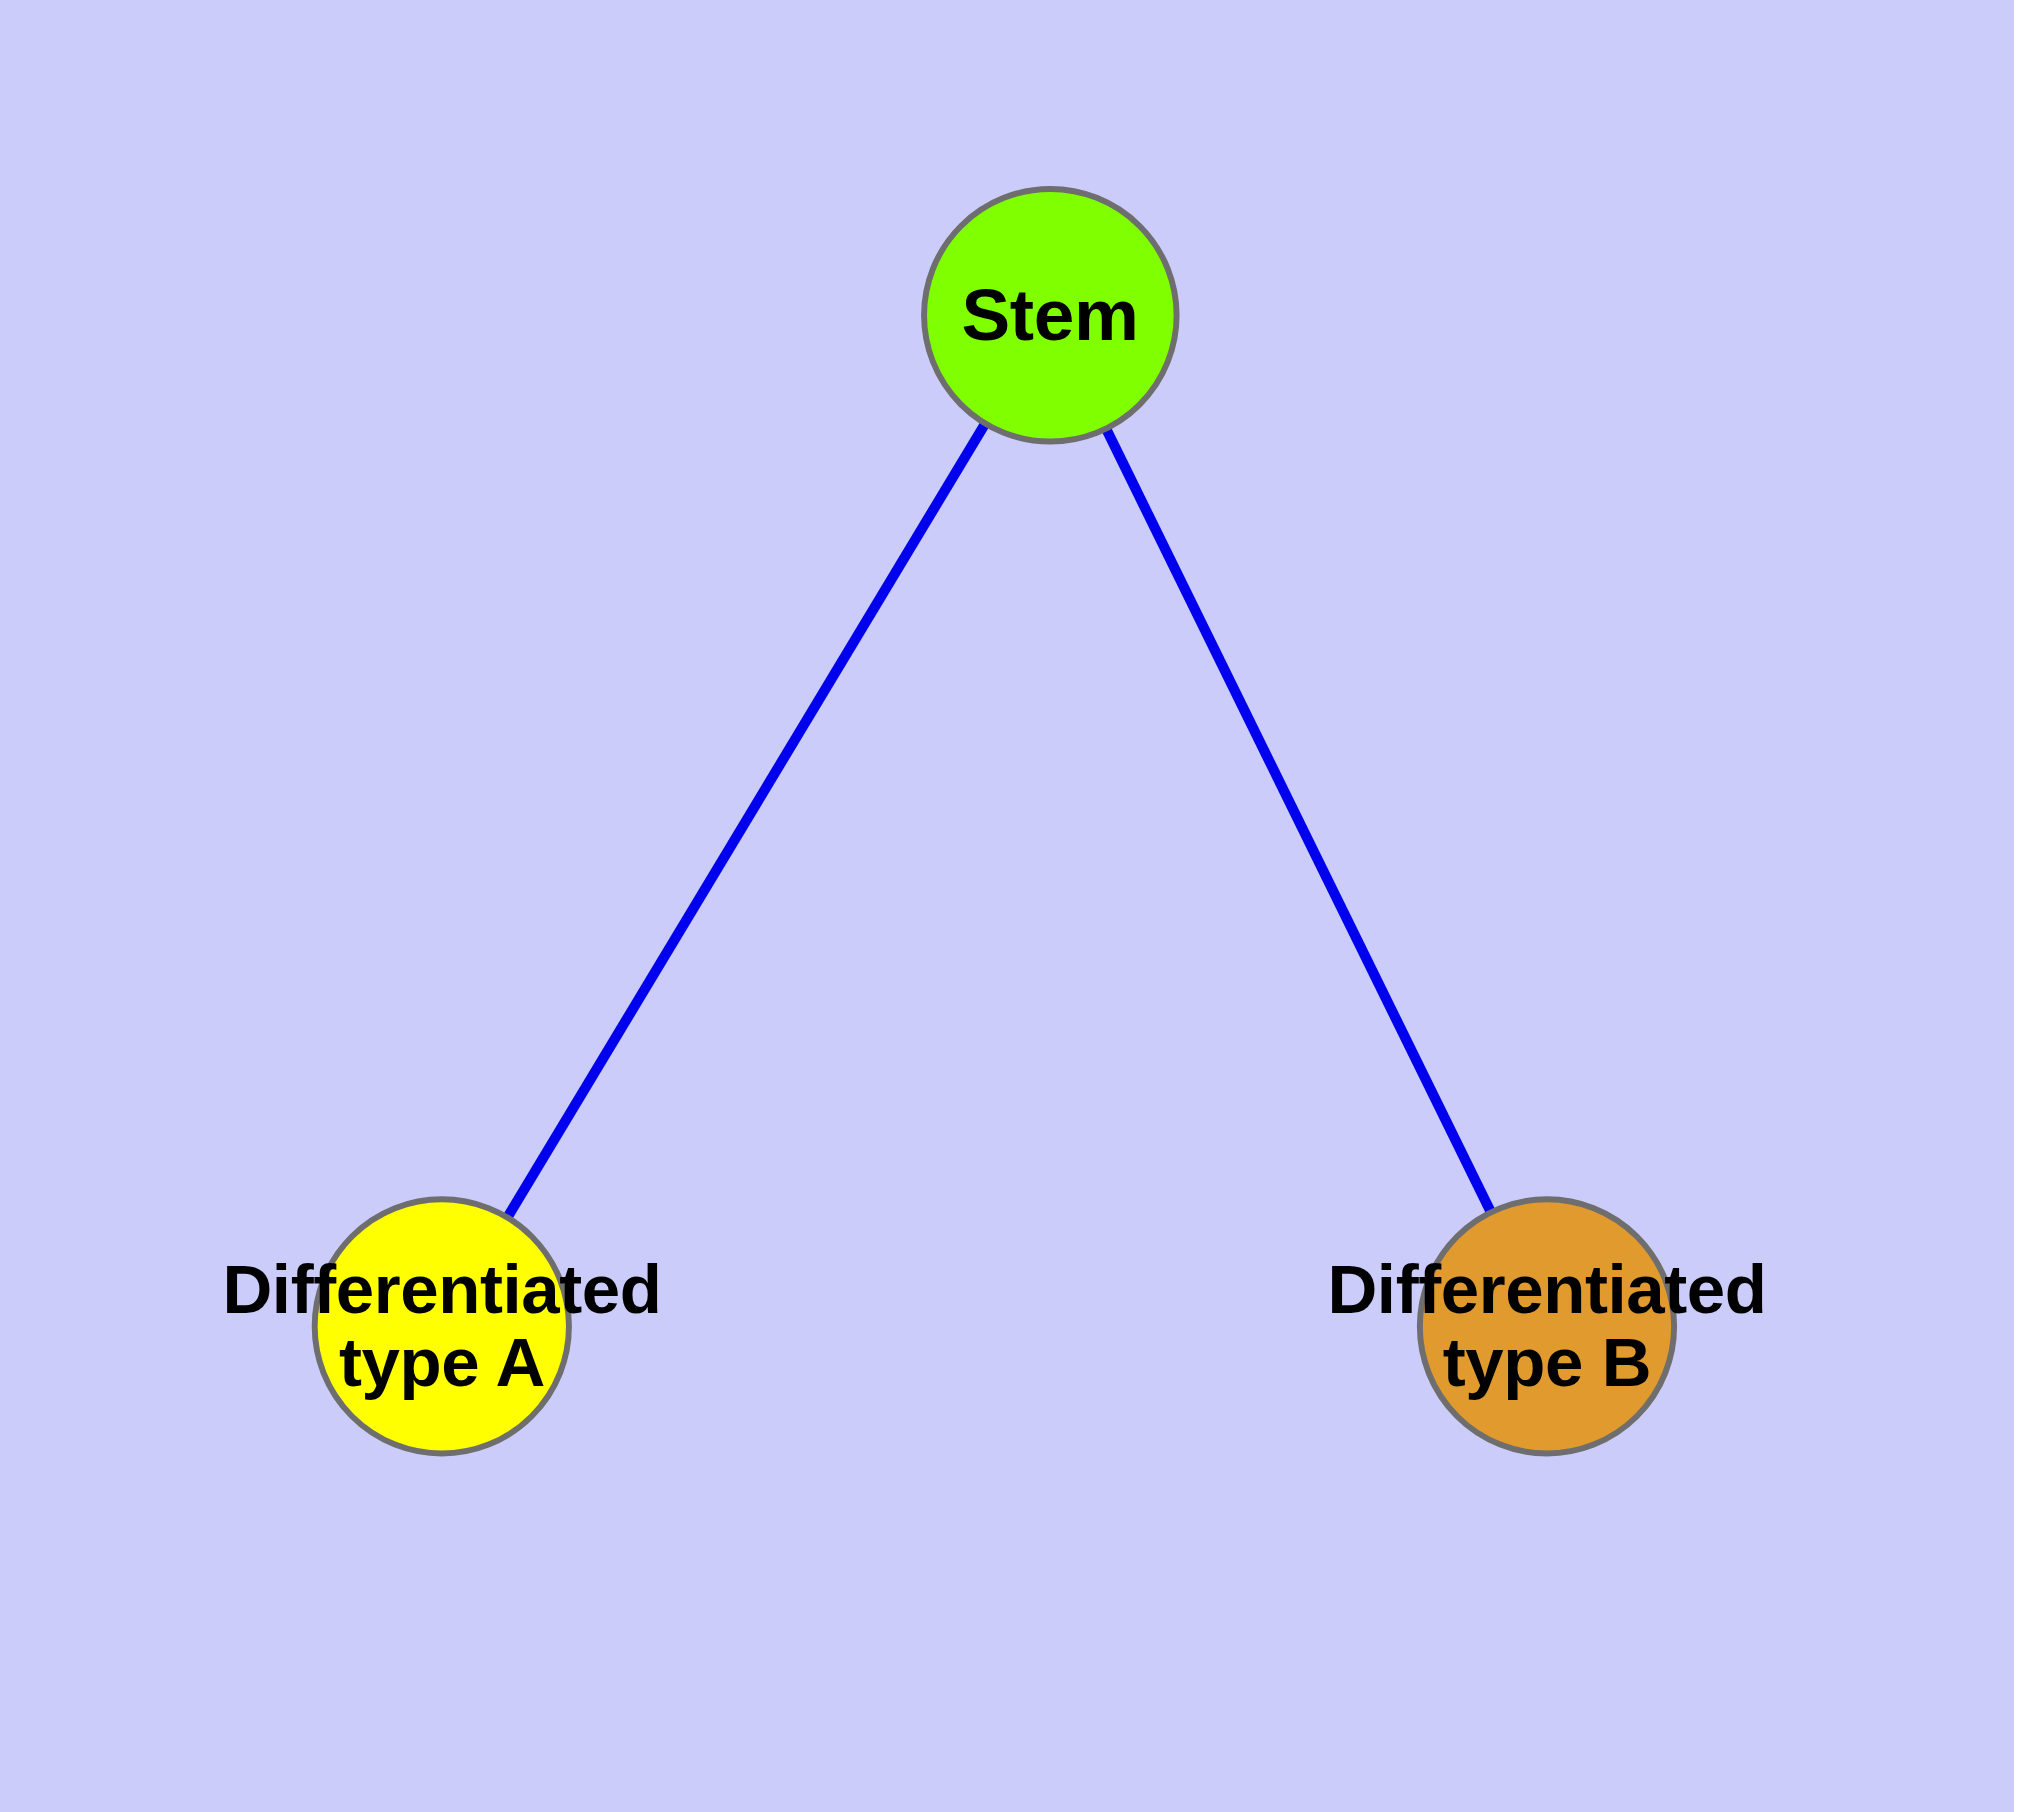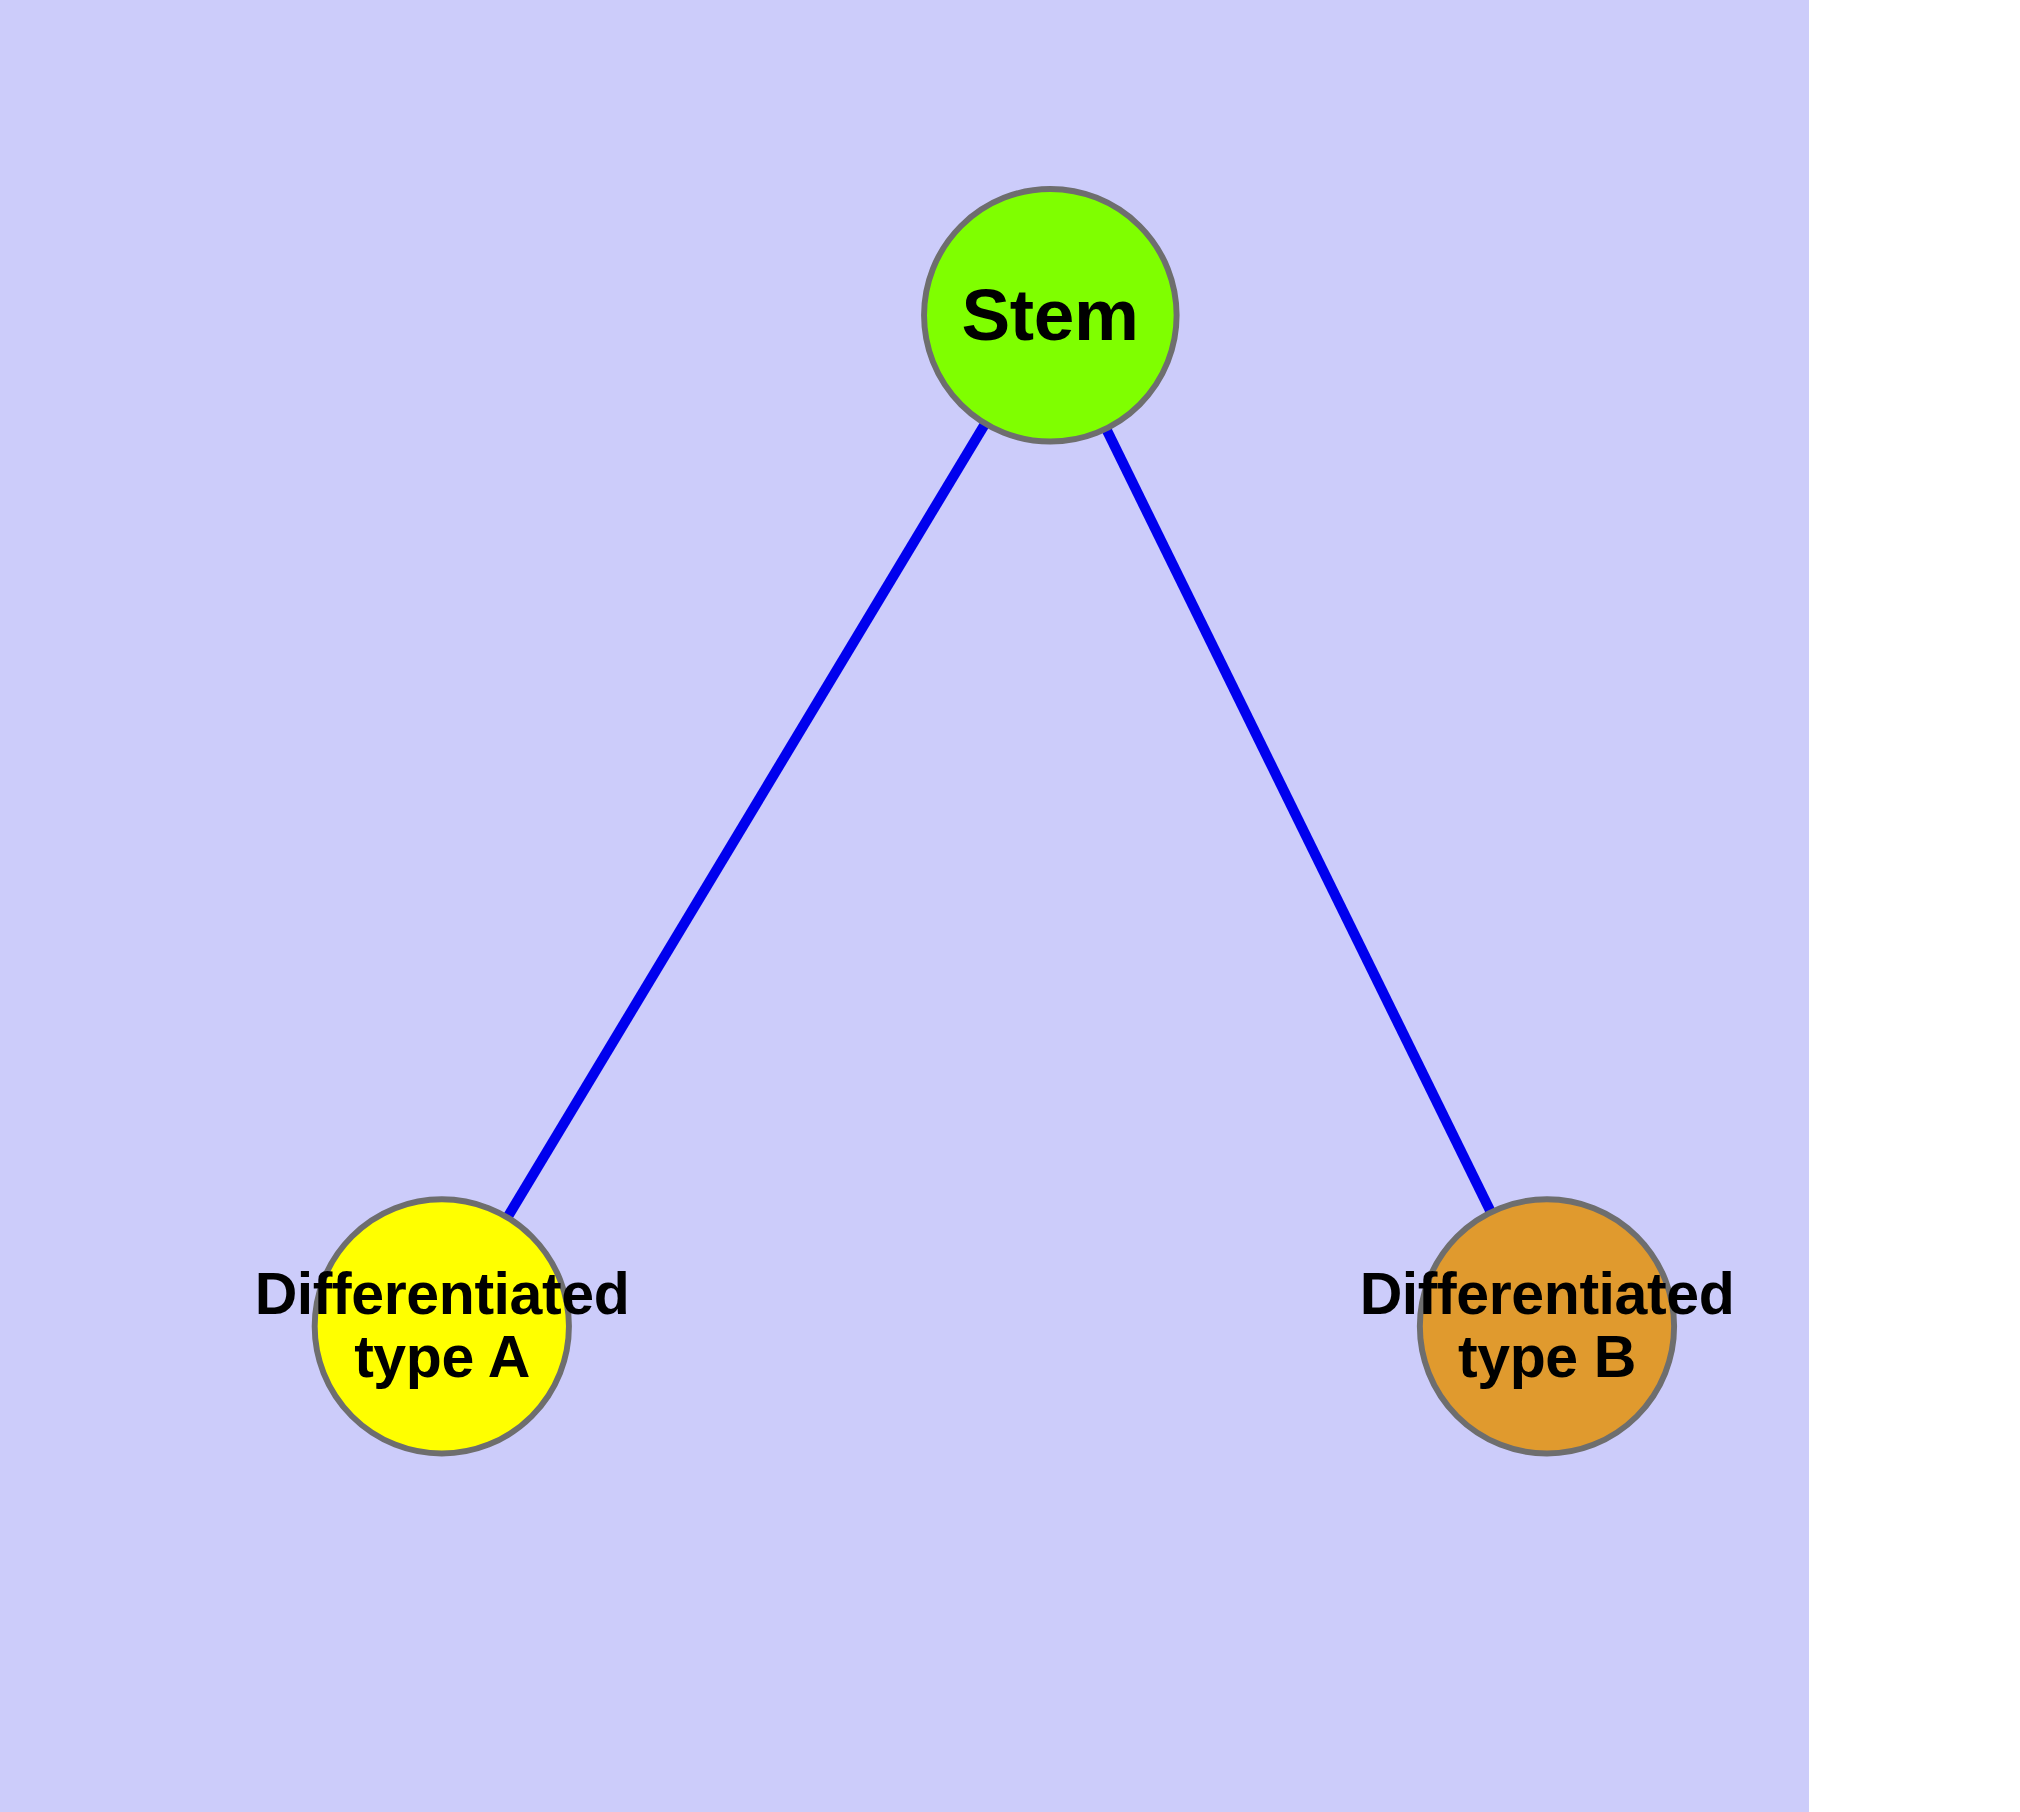--- a/index.html
+++ b/index.html
@@ -31,26 +31,26 @@
     transform: translate(-50%, -50%);
     text-align: center;
     color: #000000;
     font-weight: bold;
     white-space: pre;
     line-height: 1.06;
     letter-spacing: -0.4px;
     pointer-events: none;
   }
   .label-stem { font-size: 73px; }
-  .label-leaf { font-size: 59px; }
+  .label-leaf { font-size: 69px; }
 </style>
 </head>
 <body>
 
-<div id="canvas" style="width: 1809px; height: 1812px;">
+<div id="canvas" style="width: 2014px; height: 1812px;">
 
   <div id="bg-rect" style="width: 2021px; height: 1812px; background: rgb(204, 204, 250);"></div>
 
   <svg id="graph-svg" viewBox="0 0 2384 2138">
     <g>
       <line class="edge-line" x1="1163.1984131240047" y1="497.9488762438194" x2="597.3172439295735" y2="1438.194328679692" stroke="#0000ee" stroke-width="12"></line>
       <line class="edge-line" x1="1303.809744072431" y1="503.94202163551233" x2="1759.7493733148312" y2="1432.160413591457" stroke="#0000ee" stroke-width="12"></line>
     </g>
     <g>
       <circle class="node-circle" cx="1239" cy="372" r="149" fill="#7fff00" stroke="#6e6e6e" stroke-width="7"></circle>

